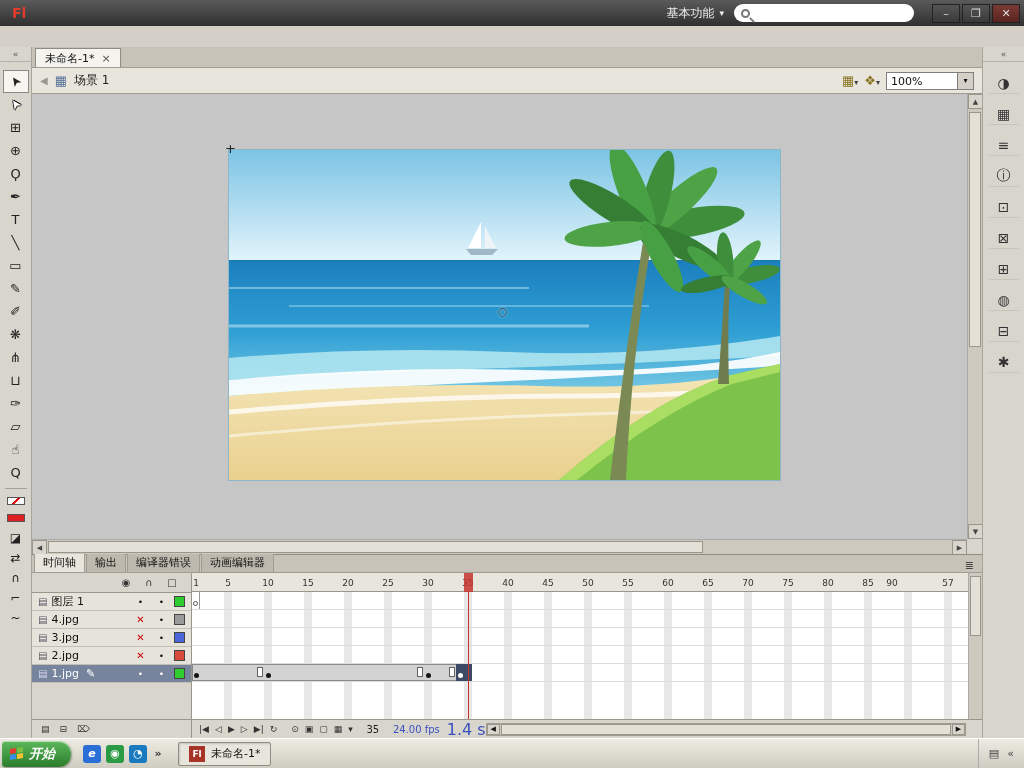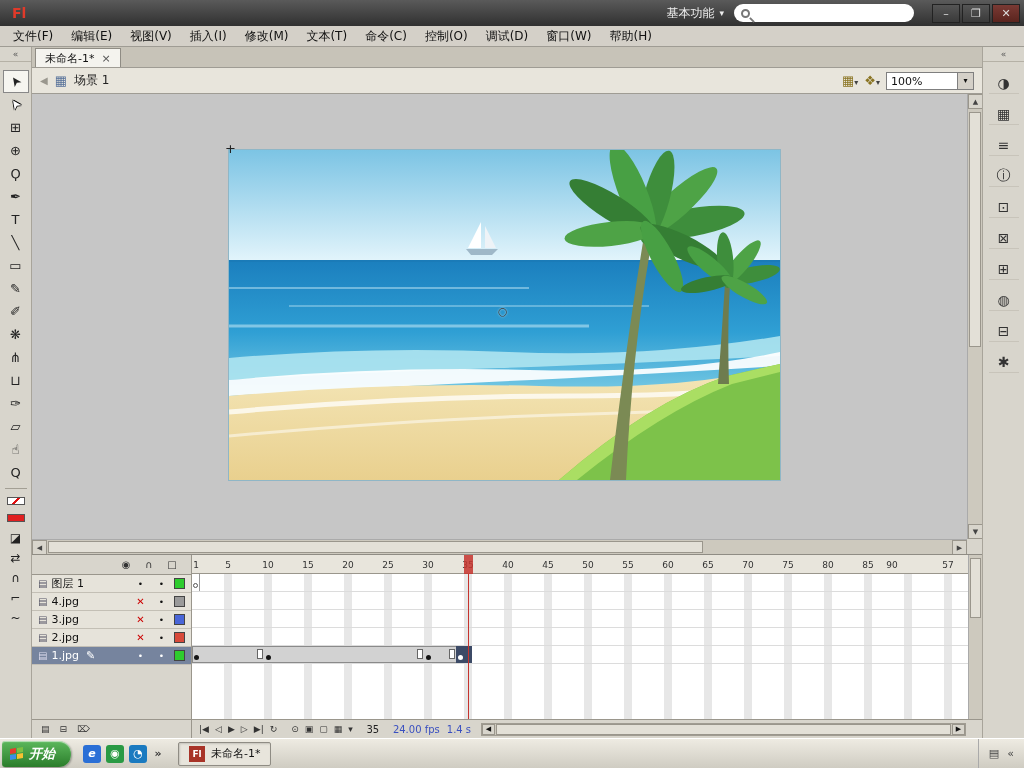--- a/index.html
+++ b/index.html
@@ -110,21 +110,21 @@
   .ph-mark{position:absolute;top:0;height:19px;width:9px;background:rgba(198,52,46,.85);z-index:3;}
   .ph-line{position:absolute;width:1px;background:#c6342e;top:19px;bottom:0;z-index:5;}
   .tl-vscroll{position:absolute;top:0;right:0;bottom:0;width:14px;background:#cdc9be;border-left:1px solid #aaa;z-index:6;}
   .tlvthumb{position:absolute;left:1px;top:3px;width:11px;height:60px;background:#e3e0d7;border:1px solid #9a968c;}
   .tl-controls{height:19px;border-top:1px solid #9a968c;background:#d8d5cc;display:flex;align-items:center;font-size:10px;flex:none;}
   .lc-left{width:160px;display:flex;gap:8px;padding-left:8px;border-right:1px solid #9a968c;height:100%;align-items:center;flex:none;}
   .lc-mid,.lc-onion{display:flex;align-items:center;gap:4px;padding:0 6px;}
   .ctl-btn{font-size:9px;color:#333;padding:0 1px;white-space:nowrap;}
   .status-frame{width:26px;text-align:center;color:#222;font-size:10px;}
   .status-fps{color:#3a50c0;margin:0 7px;font-size:10px;}
-  .status-time{color:#3a50c0;margin-right:10px;font-size:10px;}
+  .status-time{color:#3a50c0;font-size:16px;}
   .tl-scroll{flex:1;height:13px;background:#cdc9be;border:1px solid #a09c92;margin-right:16px;display:flex;align-items:center;position:relative;}
   .sb-arrow{width:13px;height:11px;font-size:7px;display:flex;align-items:center;justify-content:center;background:#d8d5cc;border:1px solid #9a968c;flex:none;}
   .sb-thumb{flex:1;height:11px;background:#e3e0d7;border:1px solid #9a968c;margin:0 1px;}
 
   
   .taskbar{position:absolute;left:0;right:0;bottom:0;height:30px;background:linear-gradient(#eeebe2,#cfccc2);border-top:1px solid #fff;display:flex;align-items:center;z-index:10;}
   .start-btn{height:26px;margin:2px;background:linear-gradient(#5cb85c,#2b7d2b);border-radius:3px 12px 12px 3px;color:#fff;font-weight:bold;font-style:italic;display:flex;align-items:center;gap:6px;padding:0 16px 0 8px;font-size:13px;box-shadow:inset 0 1px 1px rgba(255,255,255,.6),1px 1px 2px rgba(0,0,0,.3);}
   .flag{display:grid;grid-template-columns:6px 6px;grid-template-rows:5px 5px;gap:1px;transform:skewY(-8deg);}
   .flag i{display:block;}
   .flag i:nth-child(1){background:#e33b2e;}
@@ -156,33 +156,20 @@
       <span class="mag" data-name="search-icon"></span>
       <span data-name="search-value"></span>
     </div>
     <div class="winbtns" id="winbtns" data-name="window-controls">
         <div class="winbtn" data-name="minimize-button">–</div>
         <div class="winbtn" data-name="restore-button">❐</div>
         <div class="winbtn close" data-name="close-button">✕</div>
       </div>
   </div>
 
-  <div class="menubar" id="menubar" data-name="menubar">
-      <div class="menu-item" data-name="menu-item-1">文件(F)</div>
-      <div class="menu-item" data-name="menu-item-2">编辑(E)</div>
-      <div class="menu-item" data-name="menu-item-3">视图(V)</div>
-      <div class="menu-item" data-name="menu-item-4">插入(I)</div>
-      <div class="menu-item" data-name="menu-item-5">修改(M)</div>
-      <div class="menu-item" data-name="menu-item-6">文本(T)</div>
-      <div class="menu-item" data-name="menu-item-7">命令(C)</div>
-      <div class="menu-item" data-name="menu-item-8">控制(O)</div>
-      <div class="menu-item" data-name="menu-item-9">调试(D)</div>
-      <div class="menu-item" data-name="menu-item-10">窗口(W)</div>
-      <div class="menu-item" data-name="menu-item-11">帮助(H)</div>
-    </div>
 
   <div class="left-rail" data-name="tools-panel">
     <div class="rail-top" data-name="collapse-tools-button">«</div>
     <div id="tools" data-name="tool-list">
         <div class="tool sel" data-name="selection-tool">
           <div class="g" data-name="selection-tool-icon">➤</div>
         </div>
         <div class="tool" data-name="subselection-tool">
           <div class="g" data-name="subselection-tool-icon">➤</div>
         </div>
@@ -341,20 +328,27 @@
       </div>
       <div class="hscroll" data-name="stage-horizontal-scrollbar">
         <div class="sb-btn" data-name="scroll-left-icon">◀</div>
         <div class="hthumb" data-name="scrollbar-thumb"></div>
         <div class="sb-btn right" data-name="scroll-right-icon">▶</div>
       </div>
       <div class="sb-corner" data-name="scrollbar-corner"></div>
     </div>
 
     <div class="timeline" data-name="timeline-panel">
+      <div class="tl-tabs" id="tltabs" data-name="timeline-tabbar">
+          <div class="tl-tab active" data-name="timeline-tab-1">时间轴</div>
+          <div class="tl-tab" data-name="timeline-tab-2">输出</div>
+          <div class="tl-tab" data-name="timeline-tab-3">编译器错误</div>
+          <div class="tl-tab" data-name="timeline-tab-4">动画编辑器</div>
+          <div class="panel-menu" data-name="panel-menu-button">≣</div>
+        </div>
       <div class="tl-body" data-name="timeline-body">
         <div class="layers-col" data-name="layers-column">
           <div class="lh" id="lheader" data-name="layers-header">
               <div class="hico" data-name="show-hide-all-layers-icon">◉</div>
               <div class="hico" data-name="lock-all-layers-icon">∩</div>
               <div class="hico" data-name="outline-all-layers-icon">□</div>
             </div>
           <div id="lrows" data-name="layer-list">
               <div class="layer-row" data-name="layer-row">
                 <div class="licon" data-name="layer-page-icon">▤</div>

